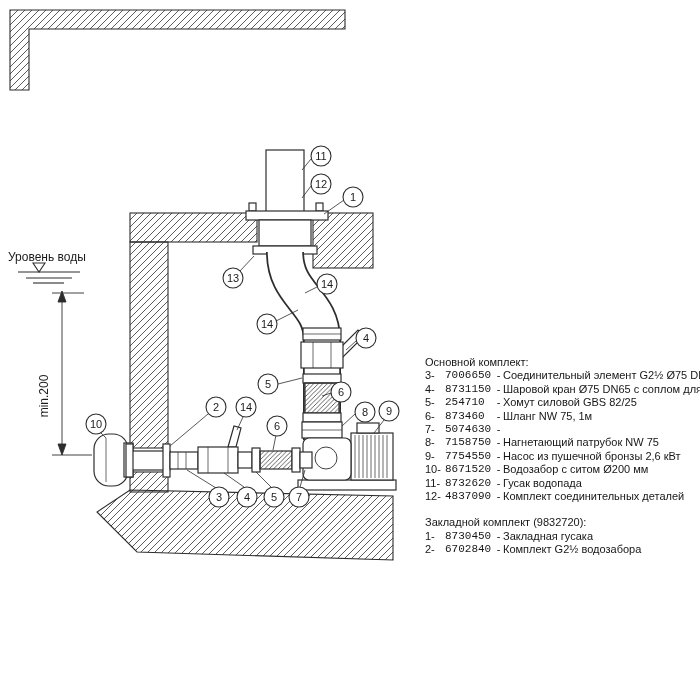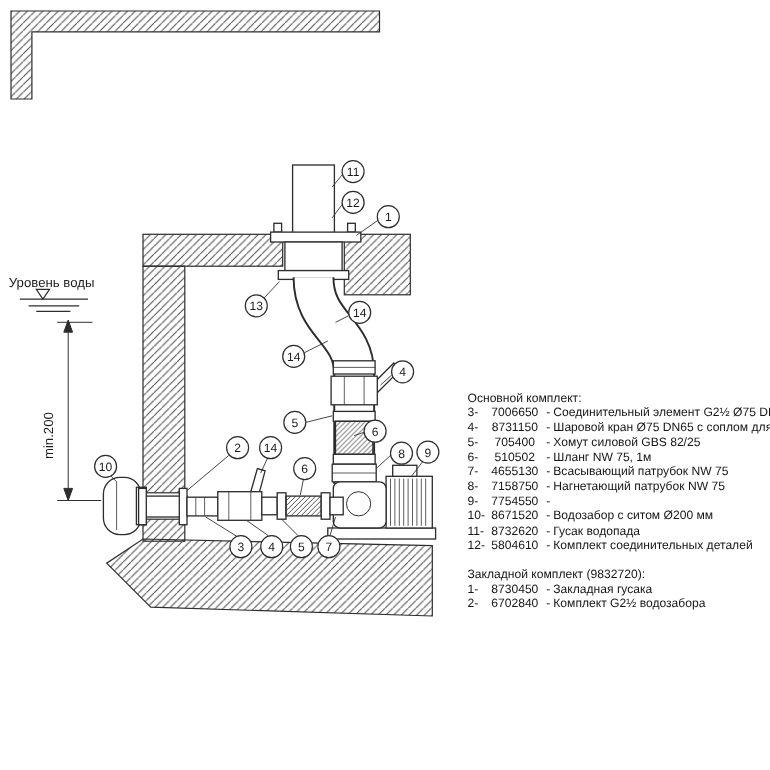--- a/index.html
+++ b/index.html
@@ -8,21 +8,21 @@
   .canvas svg{position:absolute;left:0;top:0;}
   svg text{font-family:"Liberation Sans", sans-serif;fill:#1c1c1c;}
   .callout circle{fill:#fff;stroke:#2d2d2d;stroke-width:1.1;}
   .callout text{font-size:11px;text-anchor:middle;}
   .lbl{font-size:12px;}
   .dim-lbl{font-size:12px;text-anchor:middle;}
   .parts{position:absolute;left:425px;top:356px;width:272px;font-size:11px;line-height:13.4px;color:#161616;}
   .parts .title{white-space:nowrap;}
   .row{display:flex;white-space:nowrap;}
   .row .num{width:20px;flex:none;}
-  .row .code{width:46px;flex:none;text-align:center;margin-right:3px;}
+  .row .code{width:46px;flex:none;text-align:left;margin-right:3px;font-family:Liberation Mono, monospace;}
   .row .sep{width:9px;flex:none;text-align:center;}
   .gap{height:13px;}
 </style>
 </head>
 <body>
 
 <div class="canvas">
 
 <svg width="700" height="700" viewBox="0 0 700 700">
   <defs>
@@ -239,62 +239,62 @@
         <span class="name">Соединительный элемент G2½ Ø75 DN65</span>
   </div>
   <div class="row">
     <span class="num">4-</span>
         <span class="code">8731150</span>
         <span class="sep">-</span>
         <span class="name">Шаровой кран Ø75 DN65 с соплом для шланга</span>
   </div>
   <div class="row">
     <span class="num">5-</span>
-        <span class="code">705400</span>
+        <span class="code">254710</span>
         <span class="sep">-</span>
         <span class="name">Хомут силовой GBS 82/25</span>
   </div>
   <div class="row">
     <span class="num">6-</span>
-        <span class="code">510502</span>
+        <span class="code">873460</span>
         <span class="sep">-</span>
         <span class="name">Шланг NW 75, 1м</span>
   </div>
   <div class="row">
     <span class="num">7-</span>
-        <span class="code">4655130</span>
-        <span class="sep">-</span>
-        <span class="name">Всасывающий патрубок NW 75</span>
+        <span class="code">5074630</span>
+        <span class="sep">-</span>
   </div>
   <div class="row">
     <span class="num">8-</span>
         <span class="code">7158750</span>
         <span class="sep">-</span>
         <span class="name">Нагнетающий патрубок NW 75</span>
   </div>
   <div class="row">
     <span class="num">9-</span>
         <span class="code">7754550</span>
         <span class="sep">-</span>
+        <span class="name">Насос из пушечной бронзы 2,6 кВт</span>
   </div>
   <div class="row">
     <span class="num">10-</span>
         <span class="code">8671520</span>
         <span class="sep">-</span>
         <span class="name">Водозабор с ситом Ø200 мм</span>
   </div>
   <div class="row">
     <span class="num">11-</span>
         <span class="code">8732620</span>
         <span class="sep">-</span>
         <span class="name">Гусак водопада</span>
   </div>
   <div class="row">
     <span class="num">12-</span>
-        <span class="code">5804610</span>
+        <span class="code">4837090</span>
         <span class="sep">-</span>
         <span class="name">Комплект соединительных деталей</span>
   </div>
 
   <div class="gap"></div>
 
   <div class="title">Закладной комплект (9832720):</div>
   <div class="row">
     <span class="num">1-</span>
         <span class="code">8730450</span>

